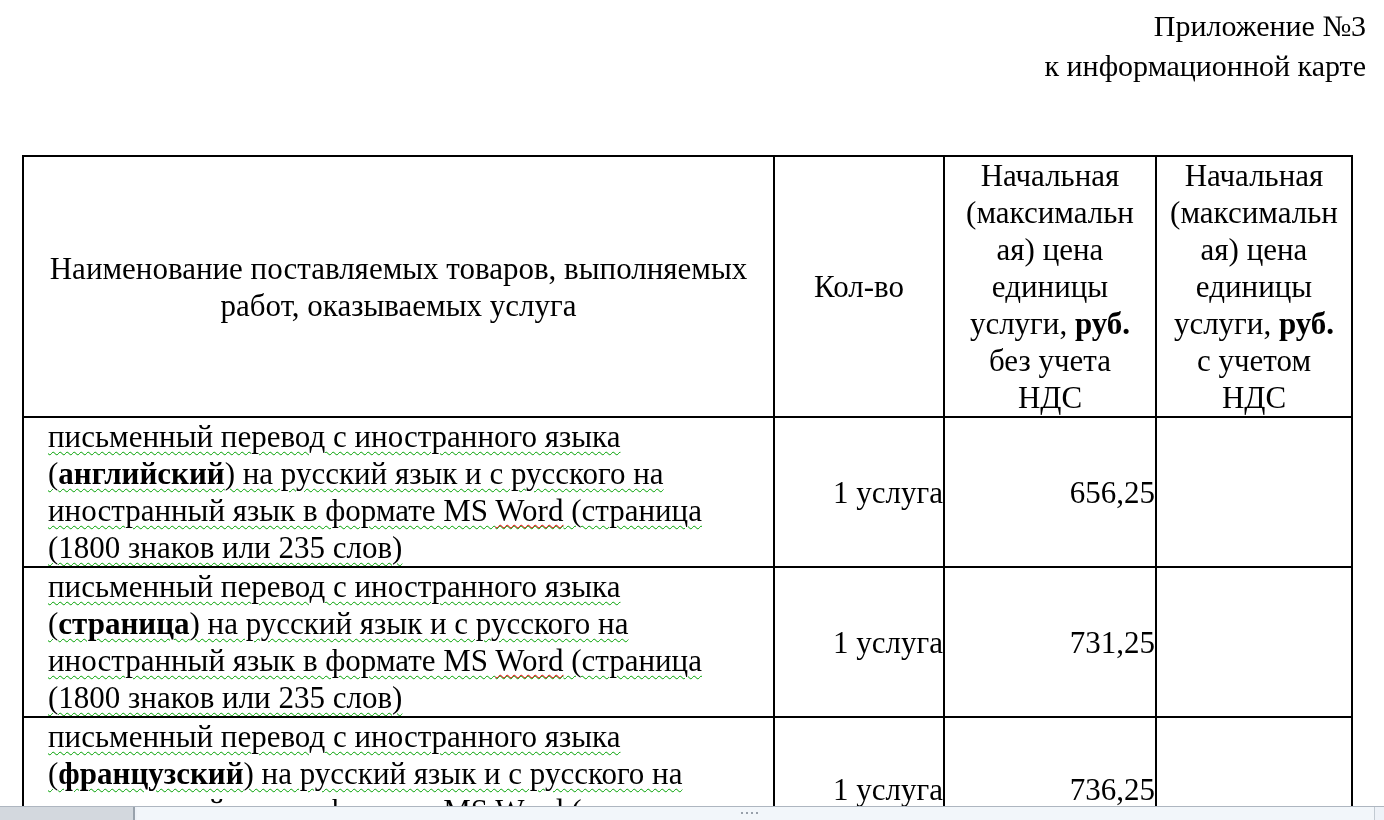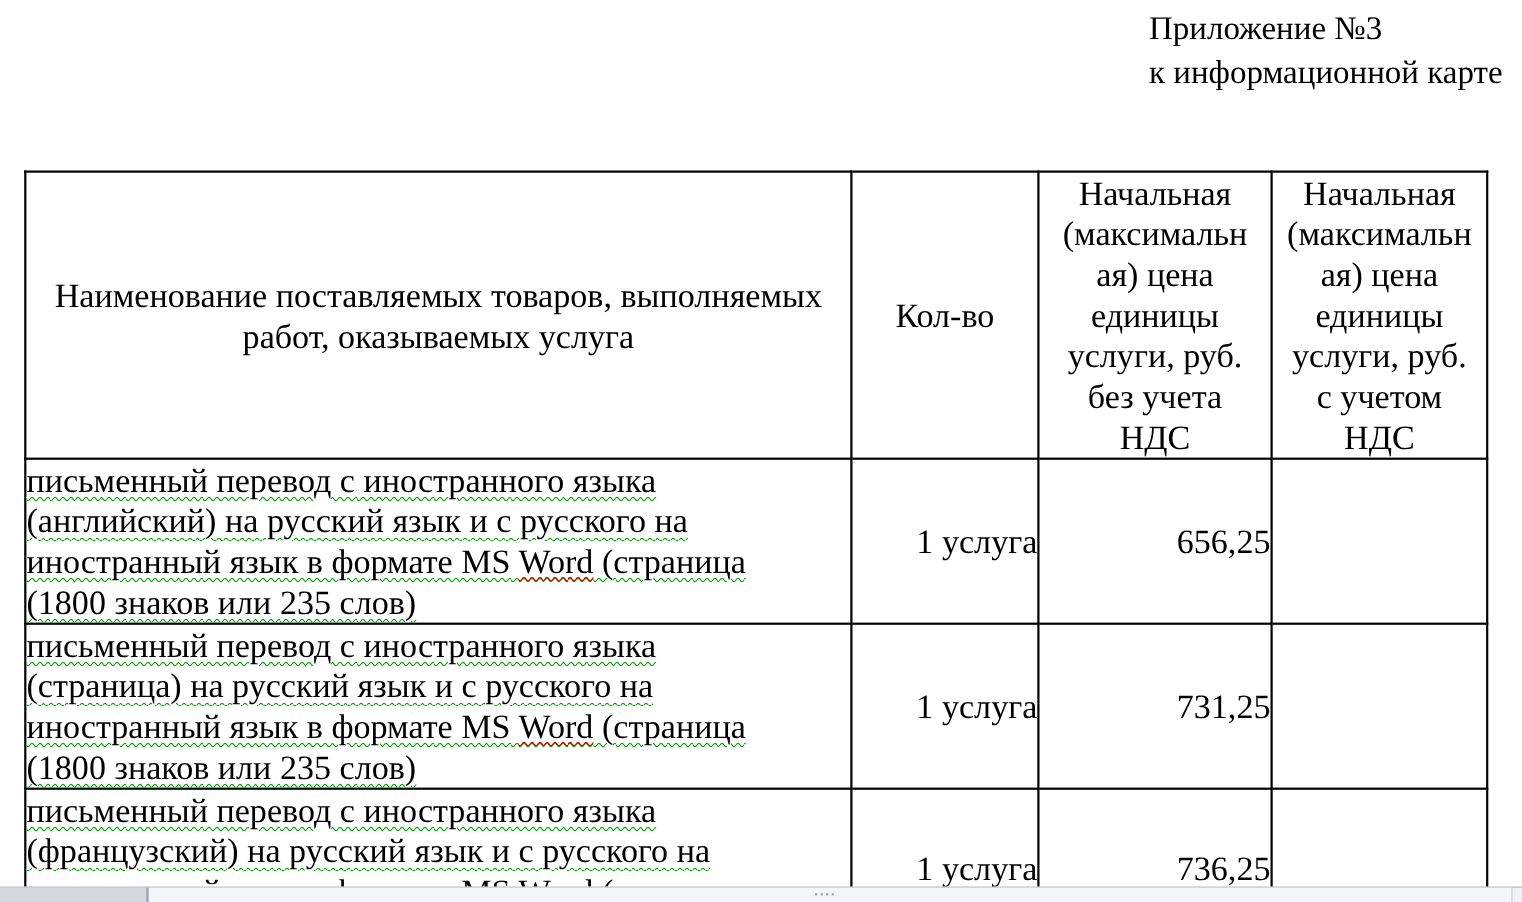--- a/index.html
+++ b/index.html
@@ -9,20 +9,21 @@
     height: 820px;
     overflow: hidden;
     background: #ffffff;
     color: #000000;
     font-family: "Liberation Serif", "DejaVu Serif", serif;
   }
   .doc-heading {
     position: absolute;
     top: 6px;
     right: 18px;
+    text-align: right;
     font-size: 30px;
     line-height: 40px;
     white-space: pre-line;
   }
   table.price-table {
     position: absolute;
     left: 22px;
     top: 155px;
     border-collapse: collapse;
     table-layout: fixed;
@@ -44,27 +45,28 @@
   .body-row td { height: 143px; }
   .name-cell {
     vertical-align: top;
     text-align: left;
     padding: 2px 4px 0 12px;
   }
   .center-cell {
     text-align: right;
     vertical-align: middle;
   }
-  b { font-weight: normal; }
+  b { font-weight: bold; }
   .grammar {
     text-decoration-line: underline;
     text-decoration-style: wavy;
     text-decoration-color: #00a000;
     text-decoration-thickness: 1px;
     text-underline-offset: 4px;
+    padding-left: 24px;
   }
   .spell {
     text-decoration-line: underline;
     text-decoration-style: wavy;
     text-decoration-color: #e00000;
     text-decoration-thickness: 1px;
     text-underline-offset: 3px;
   }
   .hscroll {
     position: absolute;

